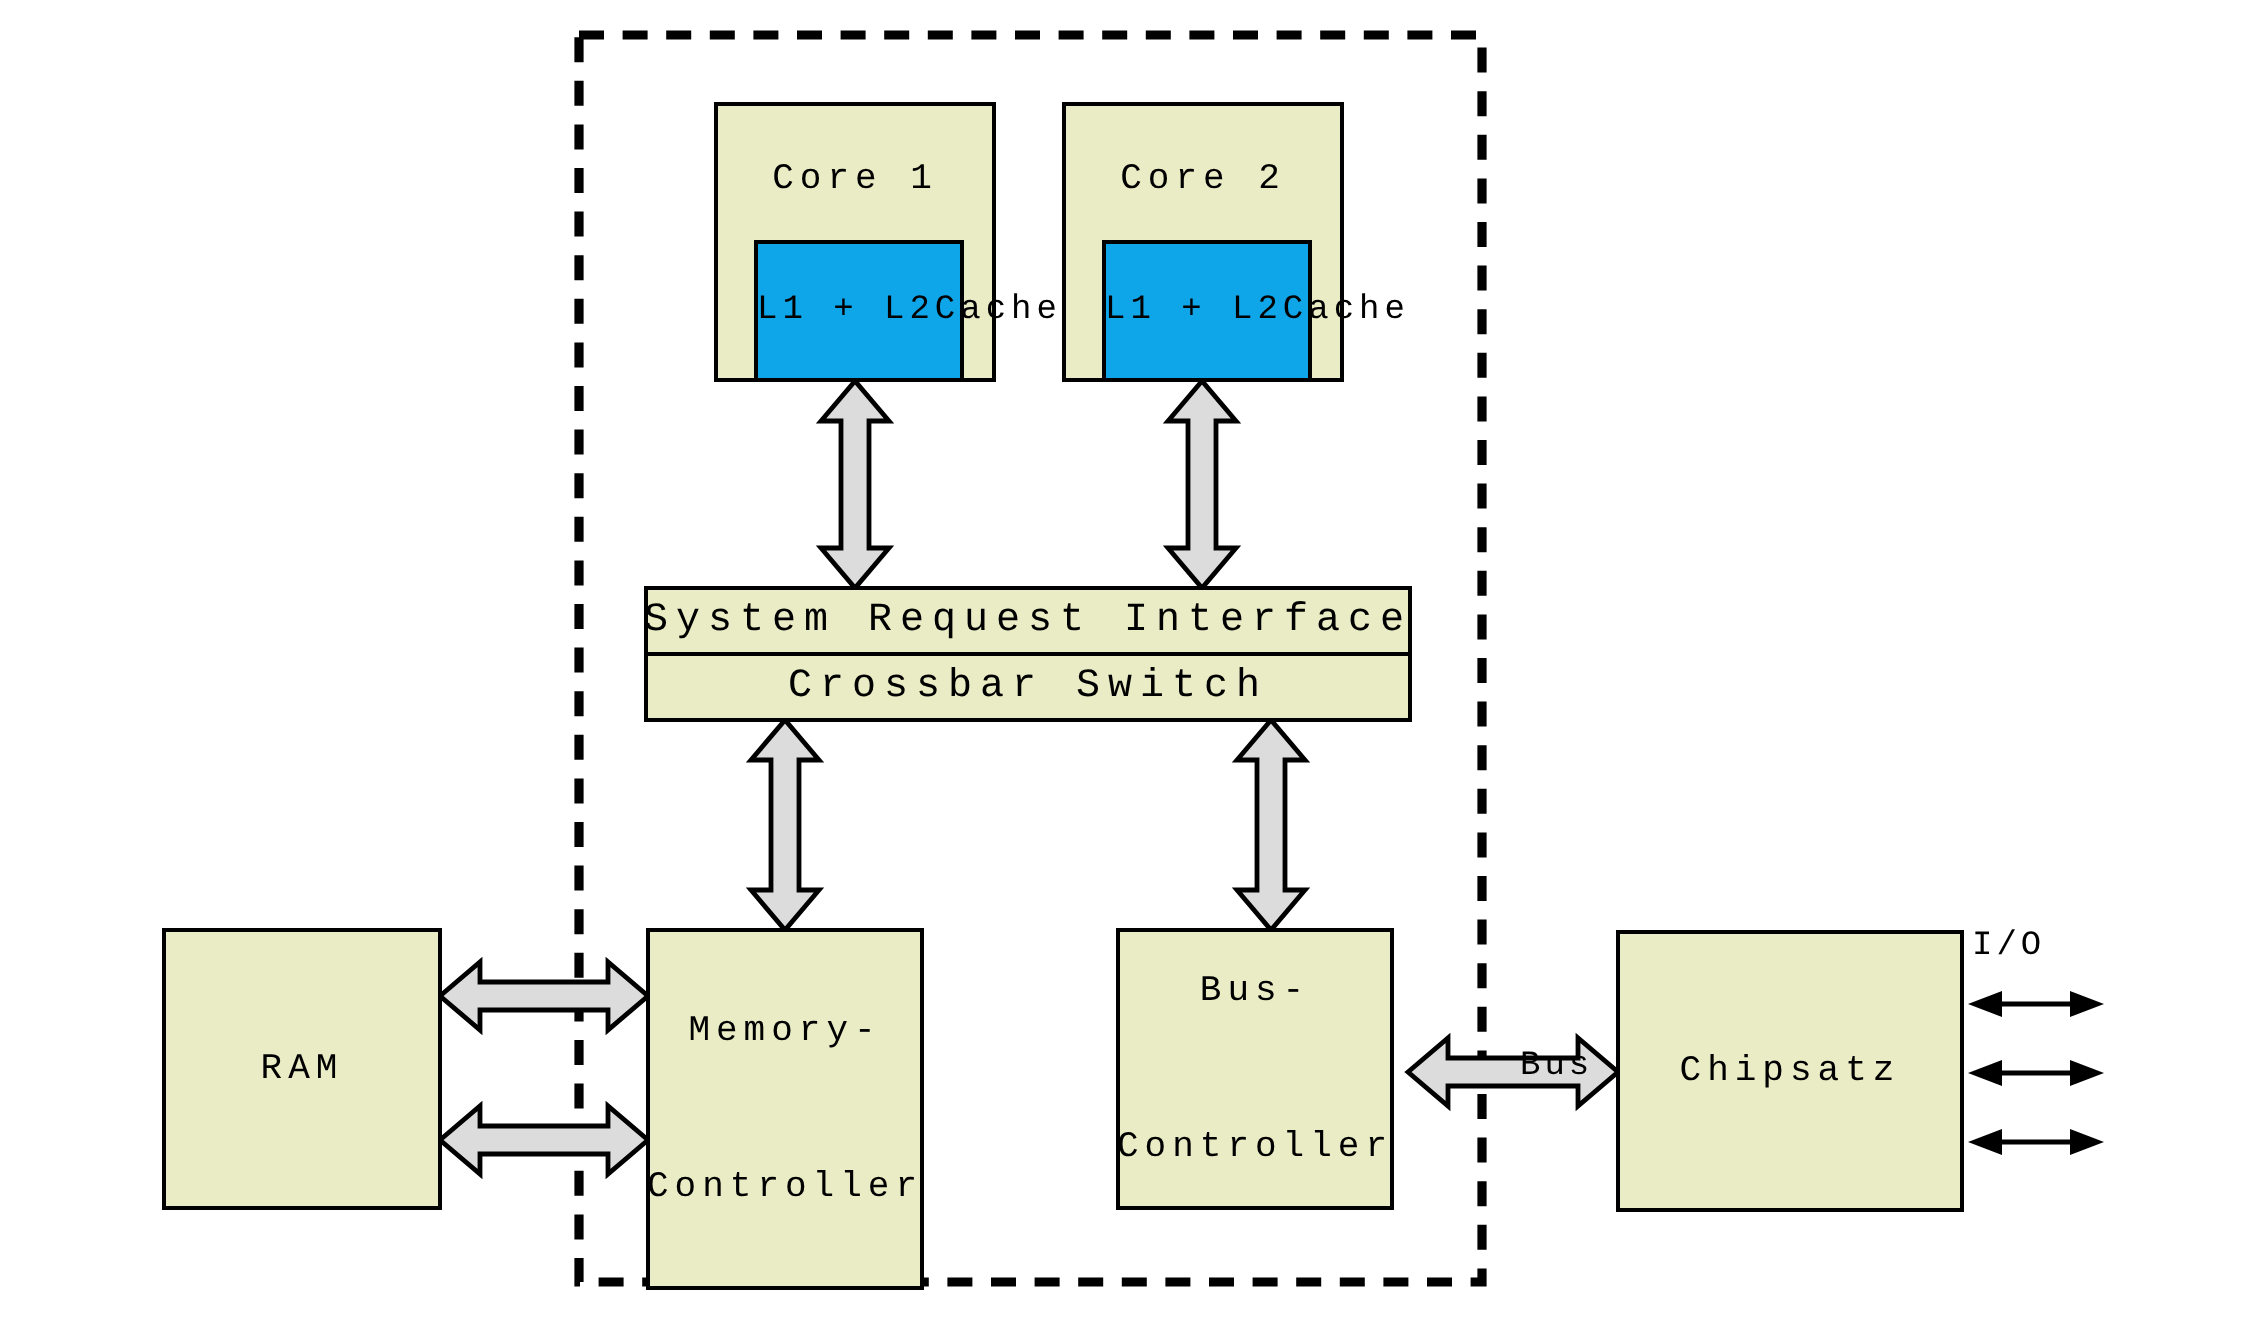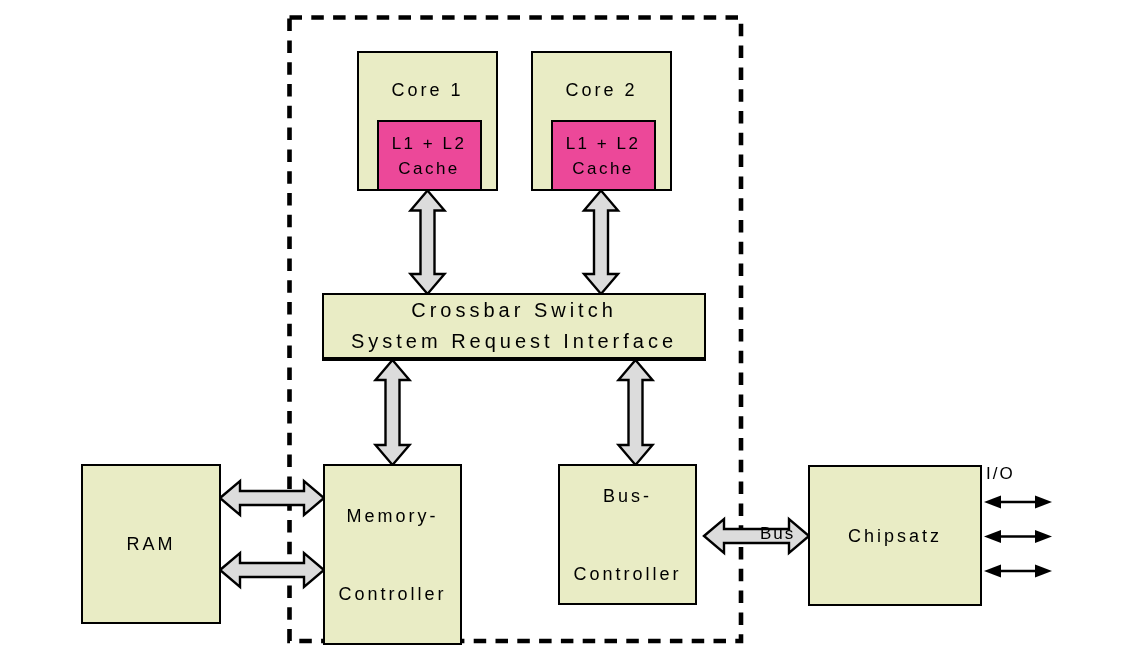--- a/index.html
+++ b/index.html
@@ -1,21 +1,21 @@
 <!DOCTYPE html>
 <html><head>
 <meta charset="utf-8">
 <style>
   html, body { margin: 0; padding: 0; background: #ffffff; }
   #canvas {
     position: relative;
     width: 1126px;
     height: 668px;
     background: #ffffff;
-    font-family: Liberation Sans, sans-serif;
+    font-family: Liberation Mono, monospace;
     color: #000000;
     overflow: hidden;
   }
   #arrow-layer {
     position: absolute;
     left: 0; top: 0;
     width: 1126px; height: 668px;
   }
   .node {
     position: absolute;
@@ -35,26 +35,26 @@
   }
   .node-label .line { display: block; }
   .core-box {
     align-items: flex-start;
     justify-content: center;
   }
   .core-box .node-label { margin-top: 24px; }
   .cache-box {
     position: absolute;
     box-sizing: border-box;
-    background: #ec4899;
+    background: #0ea5e9;
     border: 2.5px solid #000000;
     display: flex;
-    flex-direction: column;
+    flex-direction: row;
     align-items: center;
-    justify-content: center;
+    justify-content: space-between;
     text-align: center;
   }
   .cache-label {
     font-size: 17px;
     letter-spacing: 2.5px;
     line-height: 25px;
     white-space: pre;
   }
   .bars {
     position: absolute;
@@ -130,29 +130,29 @@
 
   <div class="node core-box" style="left:531px; top:51px; width:141px; height:140px;">
     <span class="node-label">Core 2</span>
   </div>
   <div class="cache-box" style="left:550.5px; top:120px; width:105px; height:71px;">
     <span class="cache-label">L1 + L2</span>
     <span class="cache-label">Cache</span>
   </div>
 
   <div class="bars">
+    <div class="bar-row top">
+      <span>System Request Interface</span>
+    </div>
     <div class="bar-row">
       <span>Crossbar Switch</span>
     </div>
-    <div class="bar-row top">
-      <span>System Request Interface</span>
-    </div>
   </div>
 
-  <div class="node" style="left:81px; top:464px; width:140px; height:160px;">
+  <div class="node" style="left:81px; top:464px; width:140px; height:141px;">
     <span class="node-label">RAM</span>
   </div>
 
   <div class="node" style="left:323px; top:464px; width:139px; height:181px;">
     <span class="node-label">
       <span class="line">Memory-</span>
       <span class="line">Controller</span>
     </span>
   </div>
 

